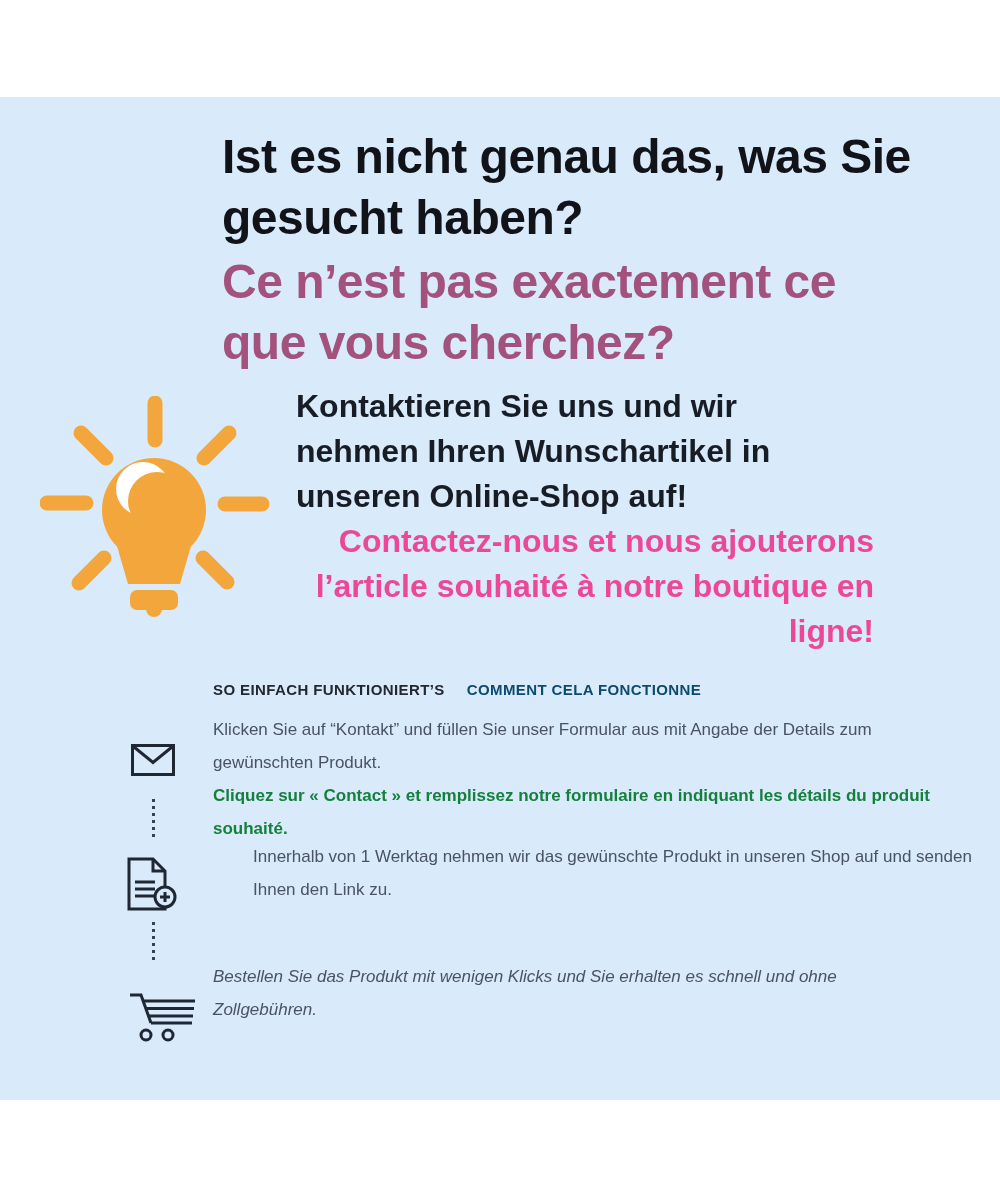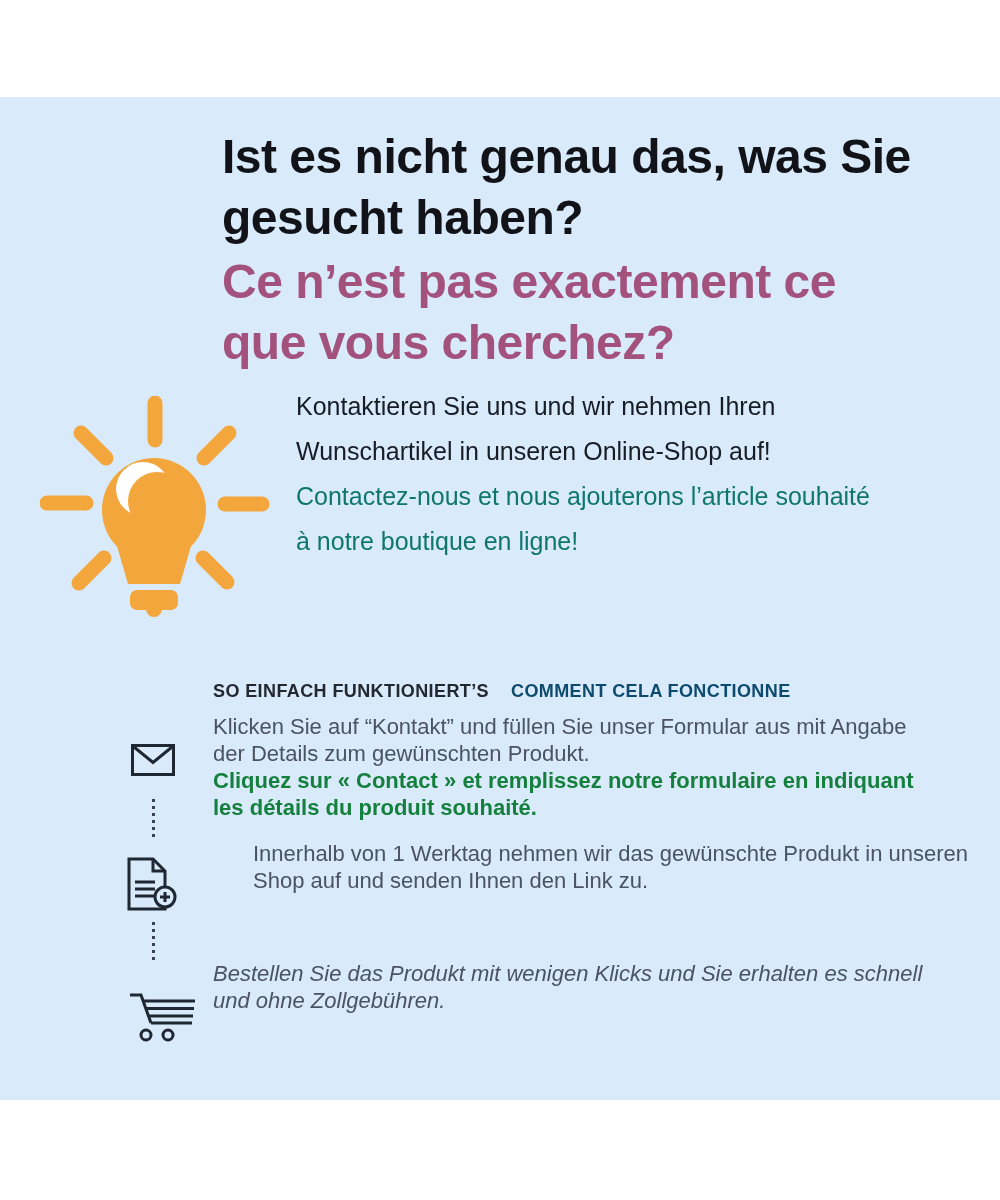--- a/index.html
+++ b/index.html
@@ -8,32 +8,32 @@
     font-family:"Liberation Sans", sans-serif;
   }
   .panel{position:absolute;left:0;top:97px;width:1000px;height:1003px;background:#D9EAFB;}
   h1,p{margin:0;}
   .headline{position:absolute;left:222px;width:700px;font-size:48px;line-height:61px;
     font-weight:700;letter-spacing:-0.5px;}
   .headline-de{top:126px;color:#111318;}
   .headline-fr{top:251px;color:#A3527E;}
   .bulb{position:absolute;left:40px;top:396px;width:230px;height:225px;}
   .intro{position:absolute;left:296px;top:384px;}
-  .intro p{font-size:25px;line-height:45px;font-weight:400;}
+  .intro p{font-size:32px;line-height:45px;font-weight:700;}
   .intro-de{width:520px;color:#171C25;}
-  .intro-fr{width:578px;color:#0f766e;}
+  .intro-fr{width:578px;color:#ec4899;text-align:right;}
   .hiw{position:absolute;left:213px;top:681px;display:flex;gap:22px;align-items:flex-end;
-    font-size:18px;font-weight:700;letter-spacing:0.4px;white-space:nowrap;}
+    font-size:15px;font-weight:700;letter-spacing:0.4px;white-space:nowrap;}
   .hiw-de{color:#23272F;}
   .hiw-fr{color:#0c4a6e;}
   .step{position:absolute;left:213px;width:722px;}
   .step-1{top:713px;}
   .step-2{top:840px;margin-left:40px;}
   .step-3{top:960px;font-style:italic;}
-  .step p{font-size:22px;line-height:27px;}
+  .step p{font-size:17px;line-height:33px;}
   .step .de{color:#4A5361;font-weight:400;}
   .step .fr{color:#15803d;font-weight:700;}
   .icon{position:absolute;}
   .icon-envelope{left:131px;top:744px;}
   .icon-doc{left:127px;top:857px;}
   .icon-cart{left:126px;top:990px;}
   .dots{position:absolute;left:152px;width:3px;height:42px;
     background:repeating-linear-gradient(to bottom,#39414D 0 3px,transparent 3px 7px);}
   .dots-1{top:799px;}
   .dots-2{top:922px;}

